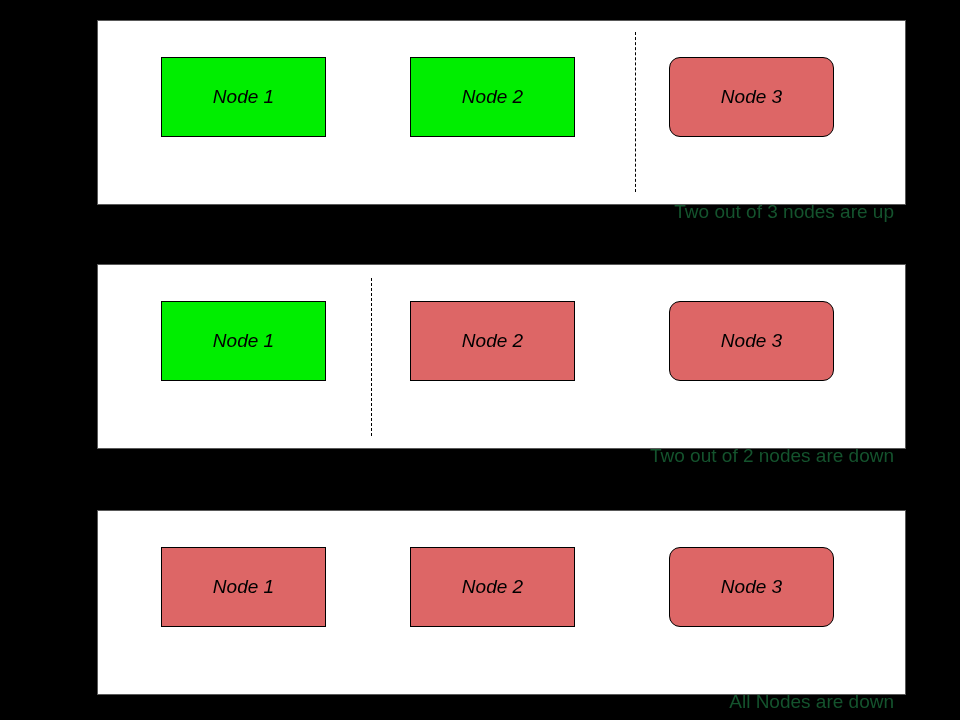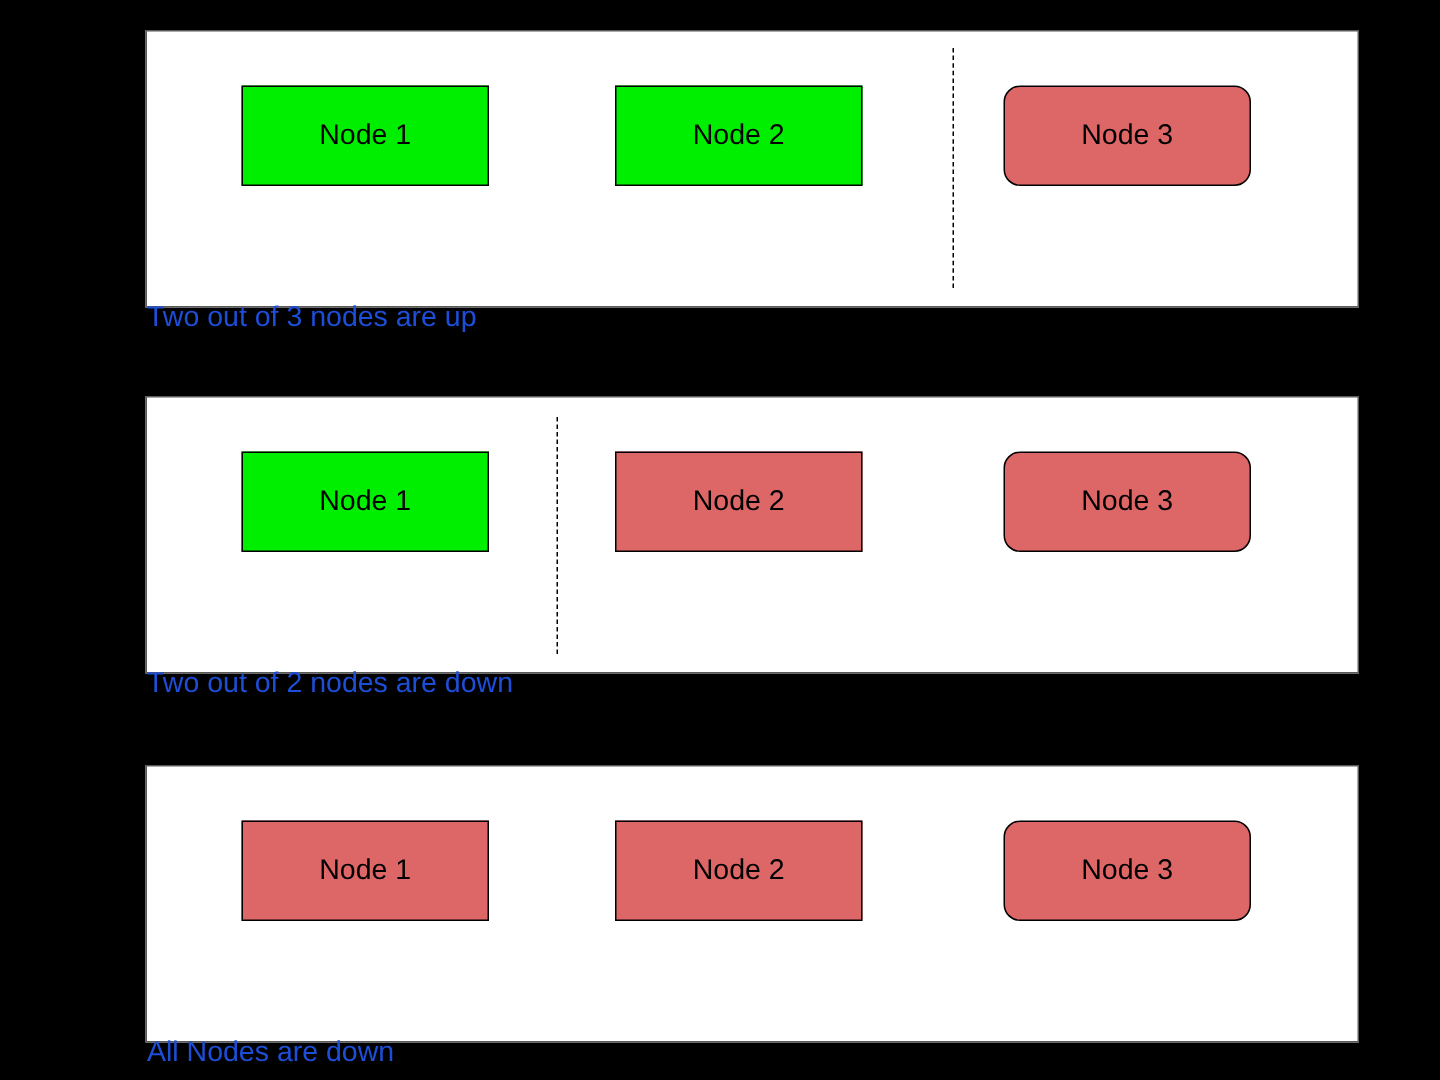--- a/index.html
+++ b/index.html
@@ -27,50 +27,51 @@
     border: 1px solid #595959;
   }
   .panel.p1 { top: 20px; }
   .panel.p2 { top: 264px; }
   .panel.p3 { top: 510px; }
 
   .node {
     position: absolute;
     top: 36px;
     width: 165px;
-    height: 67px;
+    height: 80px;
     box-sizing: border-box;
     border: 1px solid #000000;
     display: flex;
     align-items: center;
     justify-content: center;
     font-size: 19px;
     color: #000000;
+    font-style: italic;
   }
   .col1 { left: 63px; }
   .col2 { left: 312px; justify-content: center; }
   .col3 { left: 571px; border-radius: 11px; }
 
   .dash {
     position: absolute;
     width: 0;
     border-left: 1px dashed #000000;
   }
   .p1 .dash { left: 537px; top: 11px; height: 160px; }
   .p2 .dash { left: 273px; top: 13px; height: 158px; }
 
   .caption {
     position: absolute;
     left: 0;
     right: 11px;
     top: 133px;
-    text-align: left;
+    text-align: right;
     font-size: 19px;
     line-height: 23px;
-    color: #1d4ed8;
+    color: #14532d;
     white-space: pre;
   }
 </style>
 </head>
 <body>
 
 <div class="page">
 
   <section class="panel p1">
     <div class="node col1" style="background-color: rgb(0, 238, 0);">

